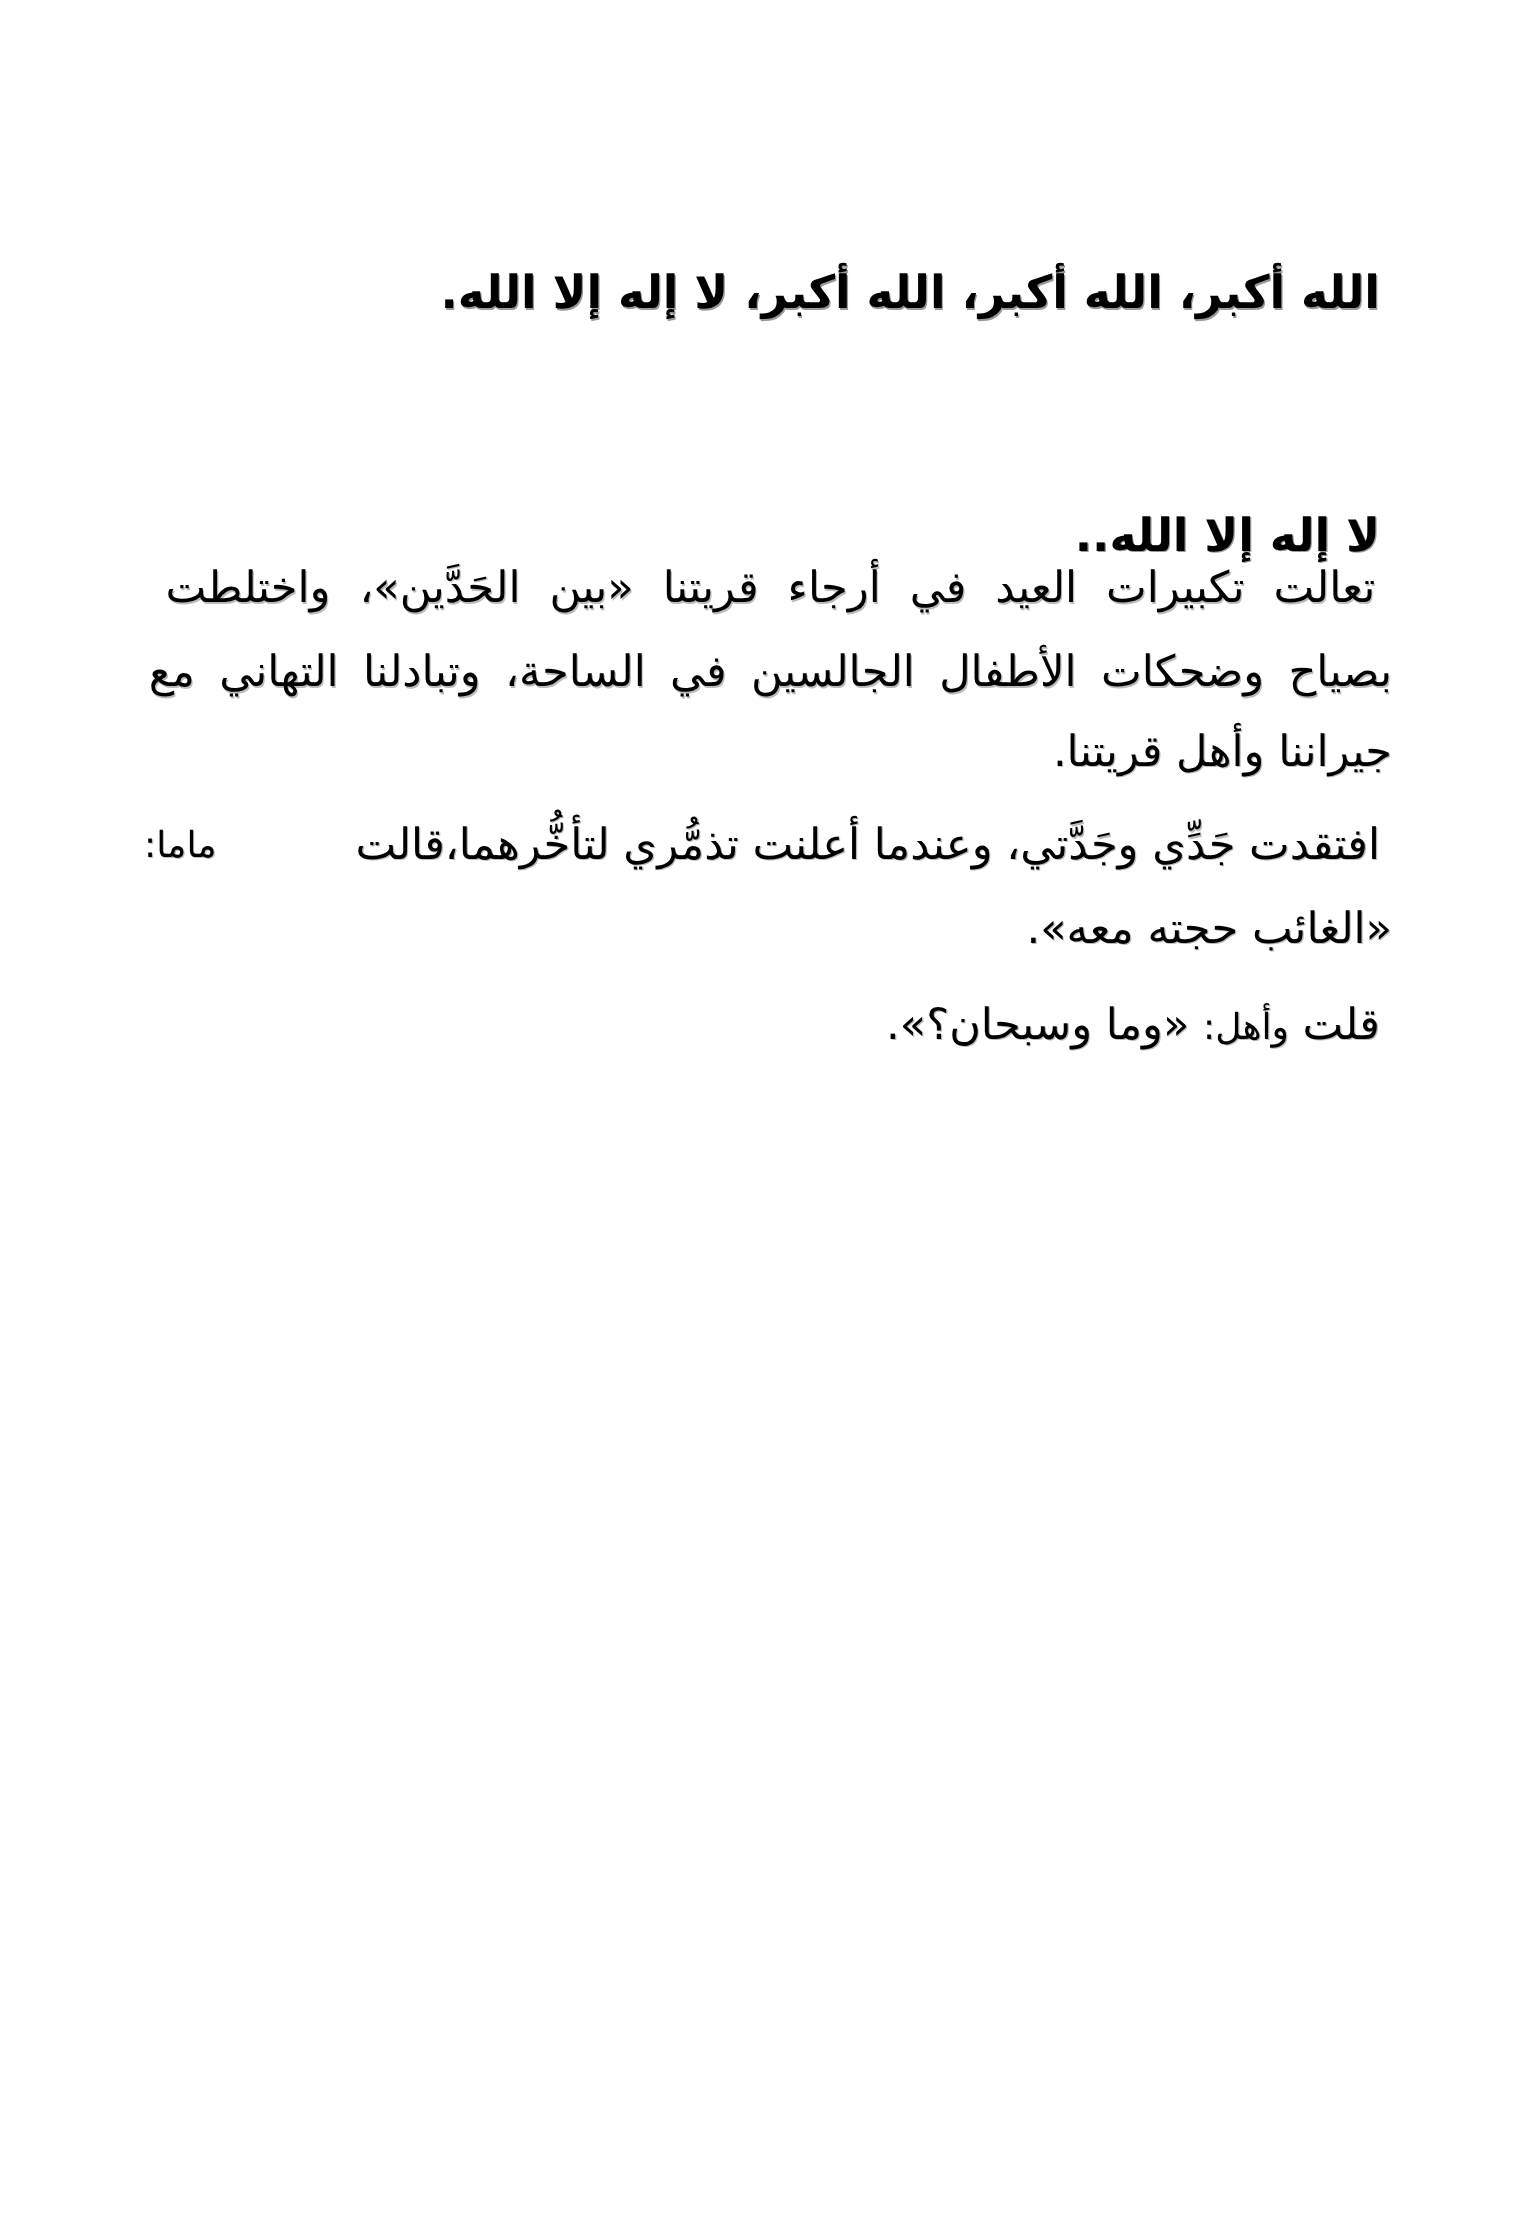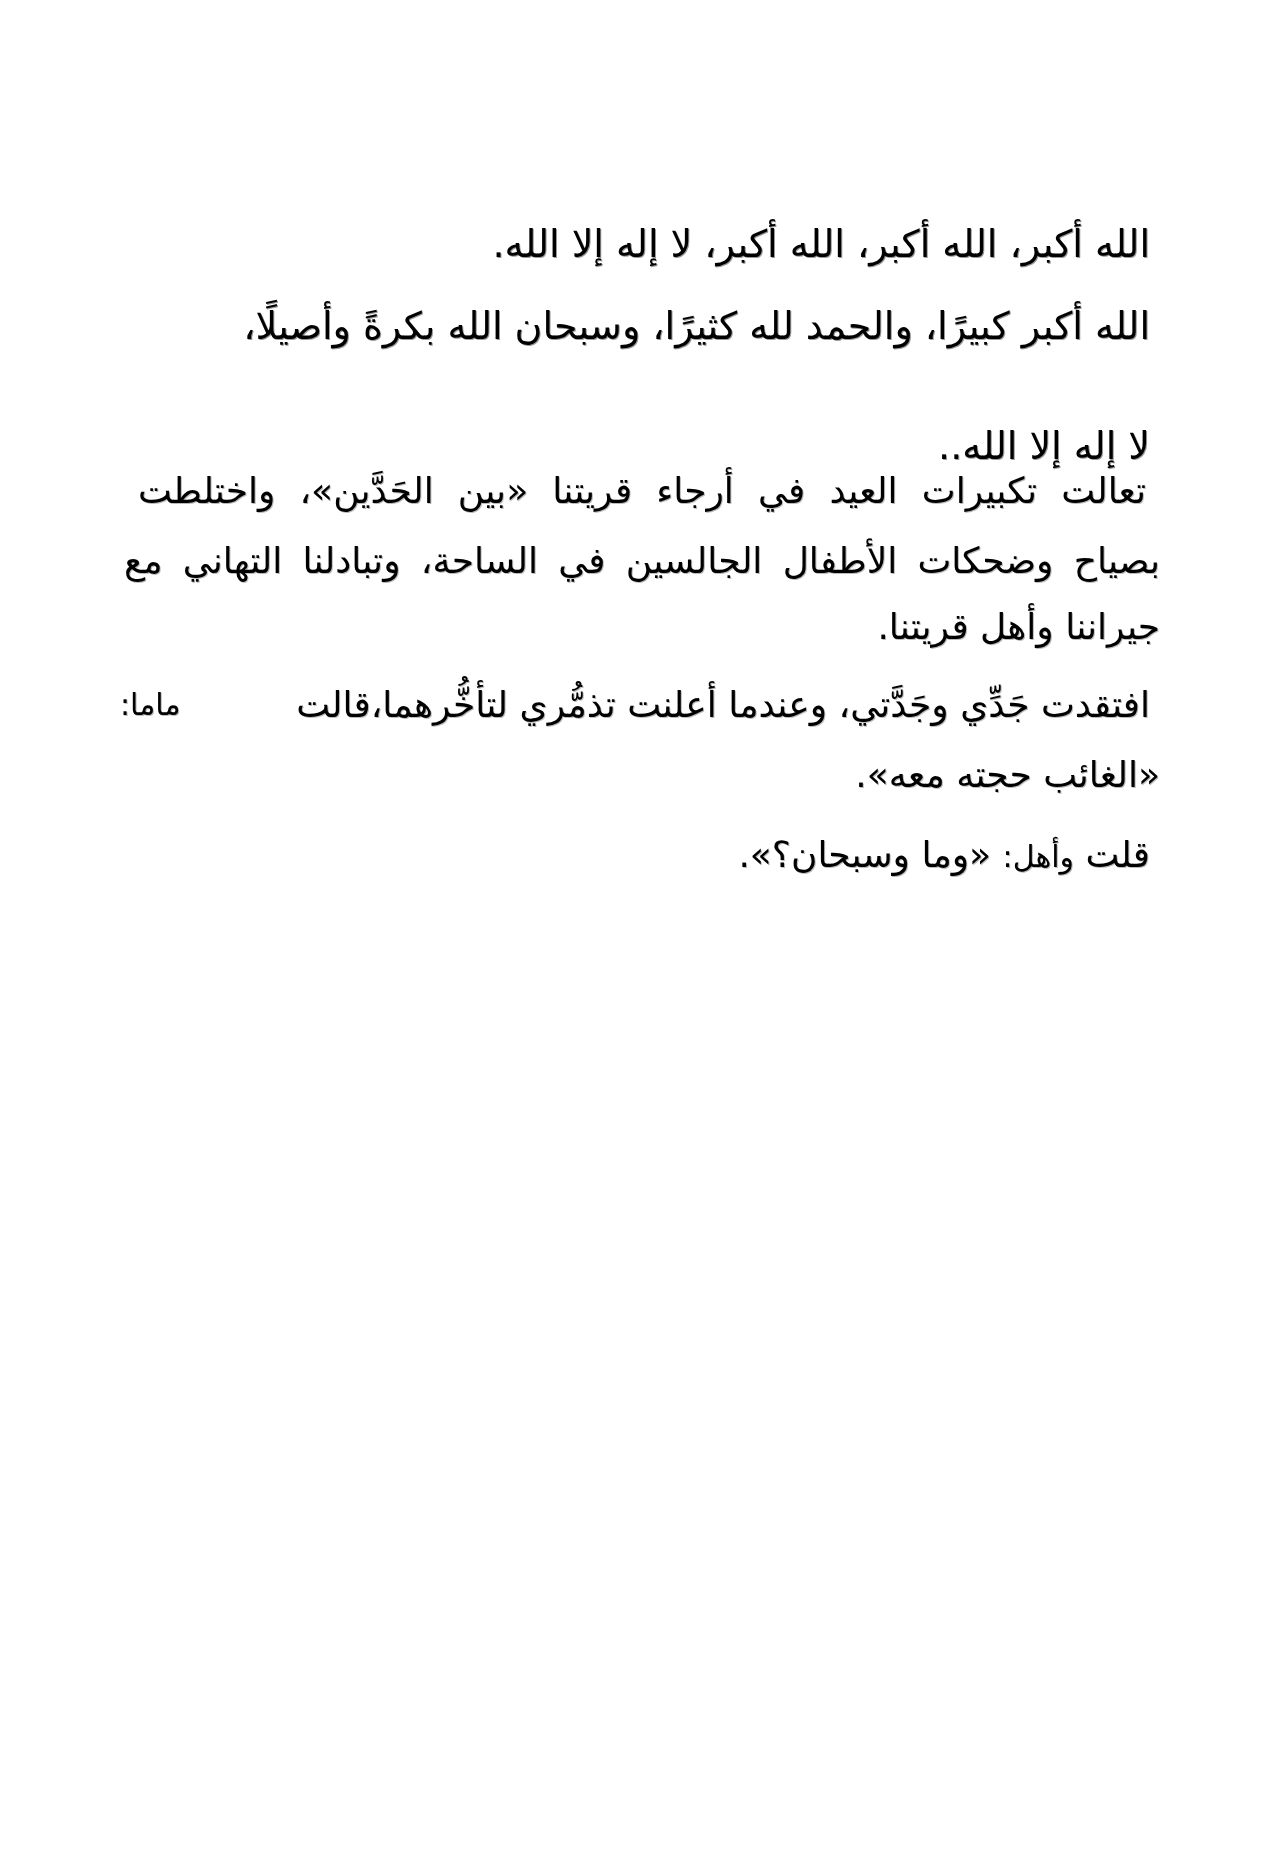--- a/index.html
+++ b/index.html
@@ -24,21 +24,21 @@
       background: #ffffff;
     }
     .line {
       position: absolute;
       direction: rtl;
       text-align: right;
       white-space: nowrap;
       unicode-bidi: embed;
     }
     .bold {
-      font-weight: normal;
+      font-weight: bold;
       font-size: 38px;
       text-shadow: 1px 1px 0 #999;
     }
     .body-text {
       font-size: 36px;
       text-shadow: 1px 1px 0 #bbb;
     }
     .small {
       font-size: 30px;
     }
@@ -48,21 +48,20 @@
       white-space: nowrap;
     }
   </style>
 </head>
 <body>
 
 <div class="page">
 
   <div class="line bold" style="right:130px; top:222px;">الله أكبر، الله أكبر، الله أكبر، لا إله إلا الله.</div>
 
-  <div class="line bold" style="right:130px; top:304px;">الله أكبر كبيرًا، والحمد لله كثيرًا، وسبحان الله بكرةً وأصيلًا،</div>
 
   <div class="line bold" style="right:130px; top:384px;margin-top:40px;">لا إله إلا الله..</div>
 
   <div class="line body-text justify" style="right:134px; top:470px; width:1008px;margin-left:24px;">تعالت تكبيرات العيد في أرجاء قريتنا «بين الحَدَّين»، واختلطت</div>
 
   <div class="line body-text justify" style="right:120px; top:540px; width:1036px;">بصياح وضحكات الأطفال الجالسين في الساحة، وتبادلنا التهاني مع</div>
 
   <div class="line body-text" style="right:120px; top:606px;">جيراننا وأهل قريتنا.</div>
 
   <div class="line body-text" style="right:130px; top:684px; width:1030px; display:flex; justify-content:space-between;">

